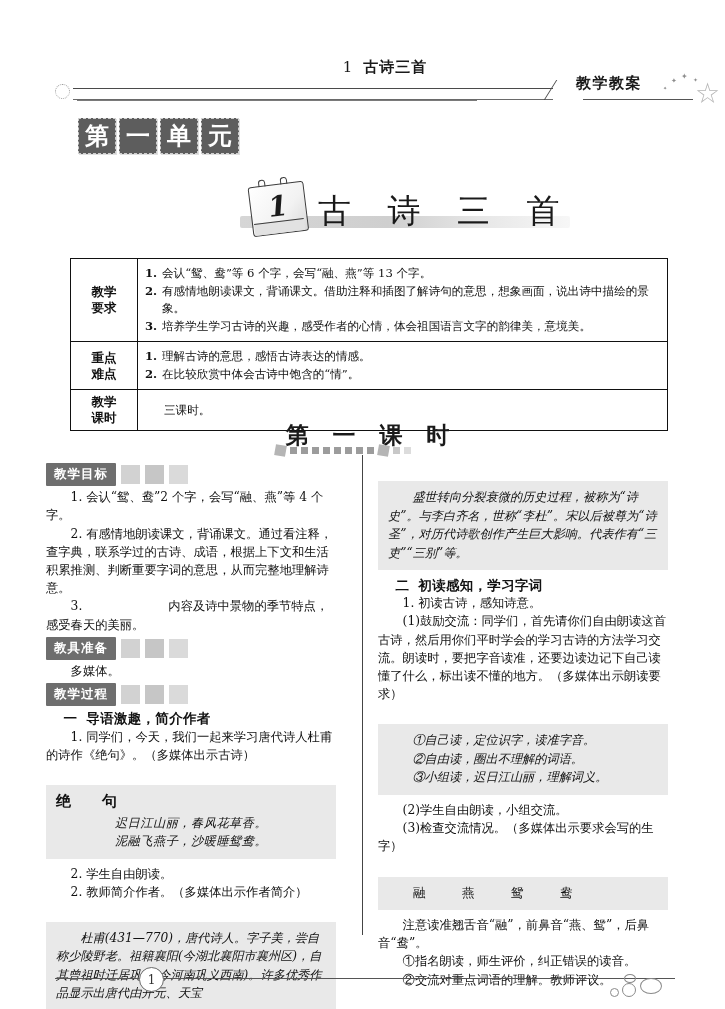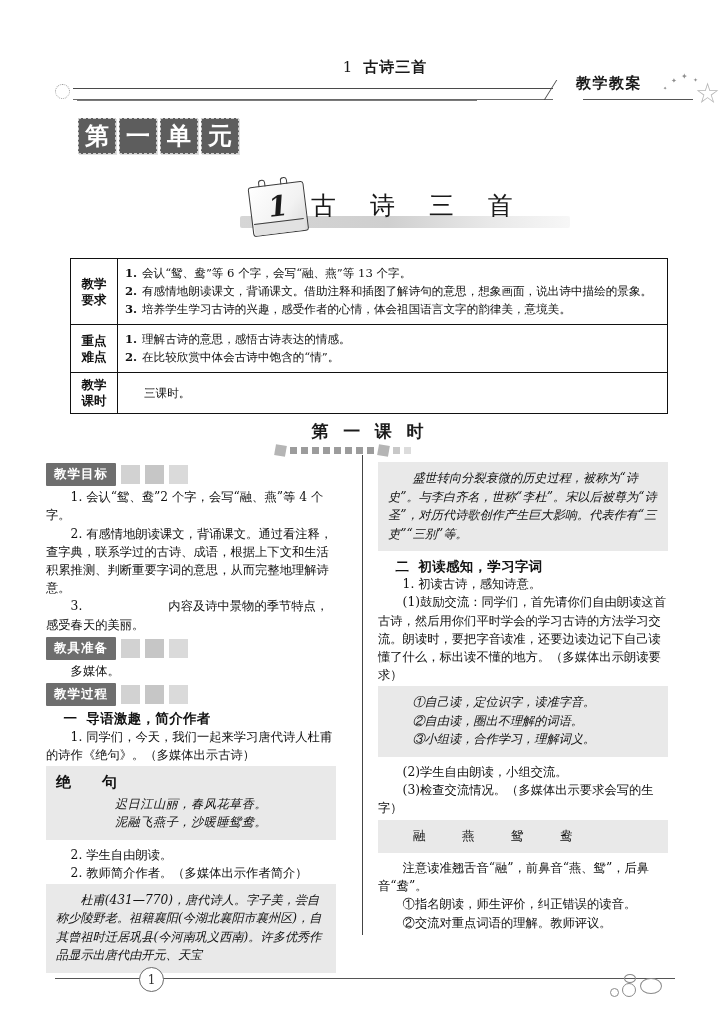--- a/index.html
+++ b/index.html
@@ -208,24 +208,24 @@
     position: absolute;
     left: 0px;
     top: 40px;
     width: 330px;
     height: 12px;
     background: linear-gradient(90deg,#d6d6d6 0%, #cfcfcf 45%, #e8e8e8 75%, #f7f7f7 100%);
     border-radius: 2px;
   }
   .lesson-title {
     position: absolute;
-    left: 71px;
+    left: 78px;
     top: 13px;
     font-family: "DejaVu Sans", "Liberation Sans", sans-serif;
-    font-size: 25px;
+    font-size: 33px;
     font-weight: 400;
     letter-spacing: 13px;
     color: #1a1a1a;
   }
 
   
   .info-table {
     position: absolute;
     left: 70px;
     top: 258px;
@@ -242,21 +242,21 @@
     font-size: 11.6px;
     line-height: 17px;
   }
   .info-table td.label {
     width: 42px;
     text-align: center;
     font-family: "DejaVu Sans", "Liberation Sans", sans-serif;
     font-weight: 700;
     font-size: 12.5px;
     line-height: 16px;
-    padding: 4px 2px;
+    padding: 4px 12px;
   }
   .info-table ol {
     margin: 0;
     padding-left: 17px;
     list-style: none;
   }
   .info-table ol li {
     position: relative;
     margin: 1px 0;
     text-indent: 0;
@@ -279,22 +279,22 @@
     left: 245px;
     top: 420px;
     width: 250px;
     height: 40px;
   }
   .period-text {
     position: absolute;
     left: 0; top: 0;
     width: 250px;
     text-align: center;
-    font-family: Liberation Sans, sans-serif;
-    font-size: 17px;
+    font-family: Liberation Mono, monospace;
+    font-size: 23px;
     font-weight: 700;
     letter-spacing: 5px;
     color: #1a1a1a;
   }
   .period-dots {
     position: absolute;
     left: 30px;
     top: 25px;
     display: flex;
     align-items: center;
@@ -361,21 +361,21 @@
     font-weight: 700;
     text-indent: 1.3em;
     margin: 3px 0 0 0;
     letter-spacing: 0.3px;
   }
   .section-head .sn { margin-right: 9px; }
 
   .grayblock {
     background: #e9e9e9;
     padding: 7px 10px 8px 10px;
-    margin: 2px 0 6px 0;
+    margin: 21px 0 6px 0;
     font-family: "DejaVu Serif", "Liberation Serif", serif;
     font-style: italic;
     font-size: 12.2px;
     line-height: 18.5px;
   }
   .grayblock.plain { font-style: normal; }
   .poem-title {
     text-align: left;
     font-family: "DejaVu Sans", "Liberation Sans", sans-serif;
     font-style: normal;
@@ -592,21 +592,21 @@
     <p class="section-head">
       <span class="sn">二</span><span>初读感知，学习字词</span>
     </p>
 
     <p class="p">1. 初读古诗，感知诗意。</p>
     <p class="p">(1)鼓励交流：同学们，首先请你们自由朗读这首古诗，然后用你们平时学会的学习古诗的方法学习交流。朗读时，要把字音读准，还要边读边记下自己读懂了什么，标出读不懂的地方。（多媒体出示朗读要求）</p>
 
     <div class="grayblock">
       <div class="gb-item">①自己读，定位识字，读准字音。</div>
       <div class="gb-item">②自由读，圈出不理解的词语。</div>
-      <div class="gb-item">③小组读，合作学习，理解词义。</div>
+      <div class="gb-item">③小组读，迟日江山丽，理解词义。</div>
     </div>
 
     <p class="p">(2)学生自由朗读，小组交流。</p>
     <p class="p">(3)检查交流情况。（多媒体出示要求会写的生字）</p>
 
     <div class="grayblock plain">
       <div class="chars-row">融　燕　鸳　鸯</div>
     </div>
 
     <p class="p">注意读准翘舌音“融”，前鼻音“燕、鸳”，后鼻音“鸯”。</p>

